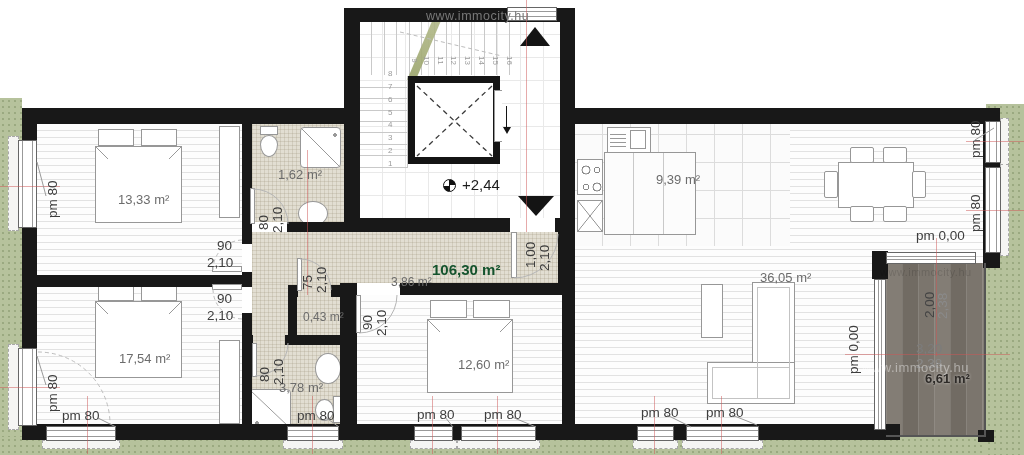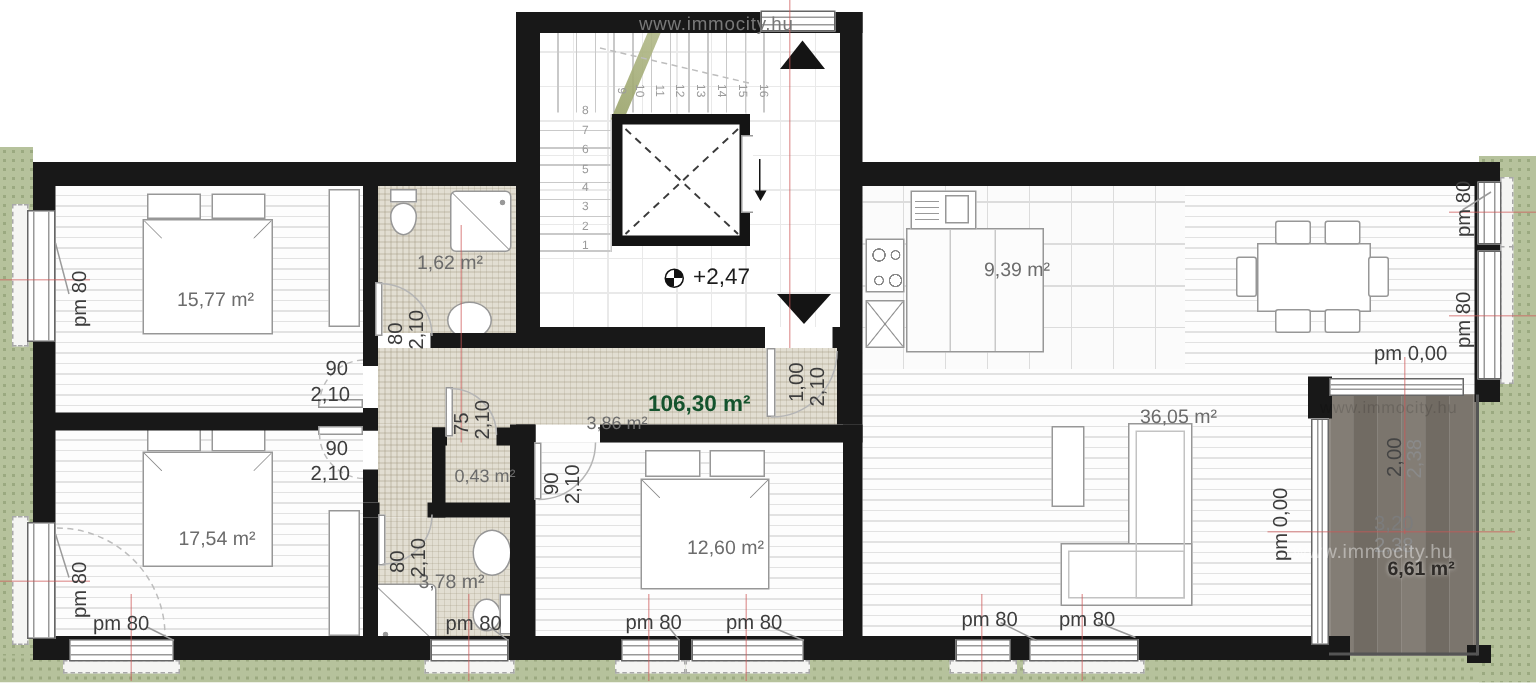--- a/index.html
+++ b/index.html
@@ -82,21 +82,21 @@
   </div>
 
   <div class="abs" style="left:408px;top:76px;width:92px;height:88px;background:#fff;border:7px solid #141414"></div>
   <div class="abs" style="left:494px;top:90px;width:8px;height:52px;background:#fff;border:1px solid #999;border-right:none"></div>
   <div class="abs" style="left:506px;top:106px;width:1px;height:22px;background:#141414"></div>
   <div class="abs" style="left:503px;top:127px;width:0;height:0;border-left:4px solid transparent;border-right:4px solid transparent;border-top:7px solid #141414"></div>
 
   <div class="tri-up" style="left:520px;top:27px"></div>
   <div class="tri-down" style="left:518px;top:196px"></div>
   <div class="marker" style="left:443px;top:179px"></div>
-  <div class="lbl" style="left:462px;top:177px;font-size:15px;color:#1c1c1c">+2,47</div>
+  <div class="lbl" style="left:462px;top:177px;font-size:15px;color:#1c1c1c">+2,44</div>
 
   <div class="furn" style="left:604px;top:152px;width:92px;height:83px;background:#fcfcfc"></div>
   <div class="line" style="left:633px;top:153px;width:1px;height:81px"></div>
   <div class="line" style="left:663px;top:153px;width:1px;height:81px"></div>
   <div class="furn" style="left:577px;top:159px;width:26px;height:36px;background-color:#fff;background-image:radial-gradient(circle at 8px 10px,transparent 3.4px,#888 3.6px,#888 4.4px,transparent 4.6px),radial-gradient(circle at 19px 10px,transparent 2.3px,#888 2.5px,#888 3.2px,transparent 3.4px),radial-gradient(circle at 8px 27px,transparent 2.3px,#888 2.5px,#888 3.2px,transparent 3.4px),radial-gradient(circle at 19px 27px,transparent 3.4px,#888 3.6px,#888 4.4px,transparent 4.6px)"></div>
   <div class="furn" style="left:577px;top:200px;width:26px;height:32px;background-image:linear-gradient(to bottom right,transparent calc(50% - .7px),#888 50%,transparent calc(50% + .7px)),linear-gradient(to top right,transparent calc(50% - .7px),#888 50%,transparent calc(50% + .7px))"></div>
   <div class="furn" style="left:607px;top:127px;width:44px;height:26px"></div>
   <div class="abs" style="left:610px;top:131px;width:16px;height:16px;background:repeating-linear-gradient(180deg,transparent 0 3px,#999 3px 4px)"></div>
   <div class="furn" style="left:630px;top:130px;width:16px;height:19px"></div>
 
@@ -256,21 +256,21 @@
       <line x1="732" y1="415" x2="757" y2="425"></line>
       <line x1="46" y1="196" x2="37" y2="162"></line>
       <line x1="46" y1="385" x2="37" y2="356"></line>
       <line x1="975" y1="140" x2="994" y2="128"></line>
     </g>
   </svg>
 
   <div class="lbl b" style="left:432px;top:262px;font-size:15px;color:#14532d">106,30 m²</div>
   <div class="lbl area" style="left:391px;top:276px;font-size:12px">3,86 m²</div>
 
-  <div class="lbl area" style="left:118px;top:193px">15,77 m²</div>
+  <div class="lbl area" style="left:118px;top:193px">13,33 m²</div>
   <div class="lbl area" style="left:278px;top:168px">1,62 m²</div>
   <div class="lbl area" style="left:119px;top:352px">17,54 m²</div>
   <div class="lbl area" style="left:303px;top:311px;font-size:12px">0,43 m²</div>
   <div class="lbl area" style="left:279px;top:381px">3,78 m²</div>
   <div class="lbl area" style="left:458px;top:358px">12,60 m²</div>
   <div class="lbl area" style="left:656px;top:173px">9,39 m²</div>
   <div class="lbl area" style="left:760px;top:271px">36,05 m²</div>
   <div class="lbl b" style="left:925px;top:372px;color:#2e2b28;text-shadow:0 0 3px rgba(255,255,255,.6)">6,61 m²</div>
 
   <div class="lbl dim" style="left:217px;top:239px">90</div>

